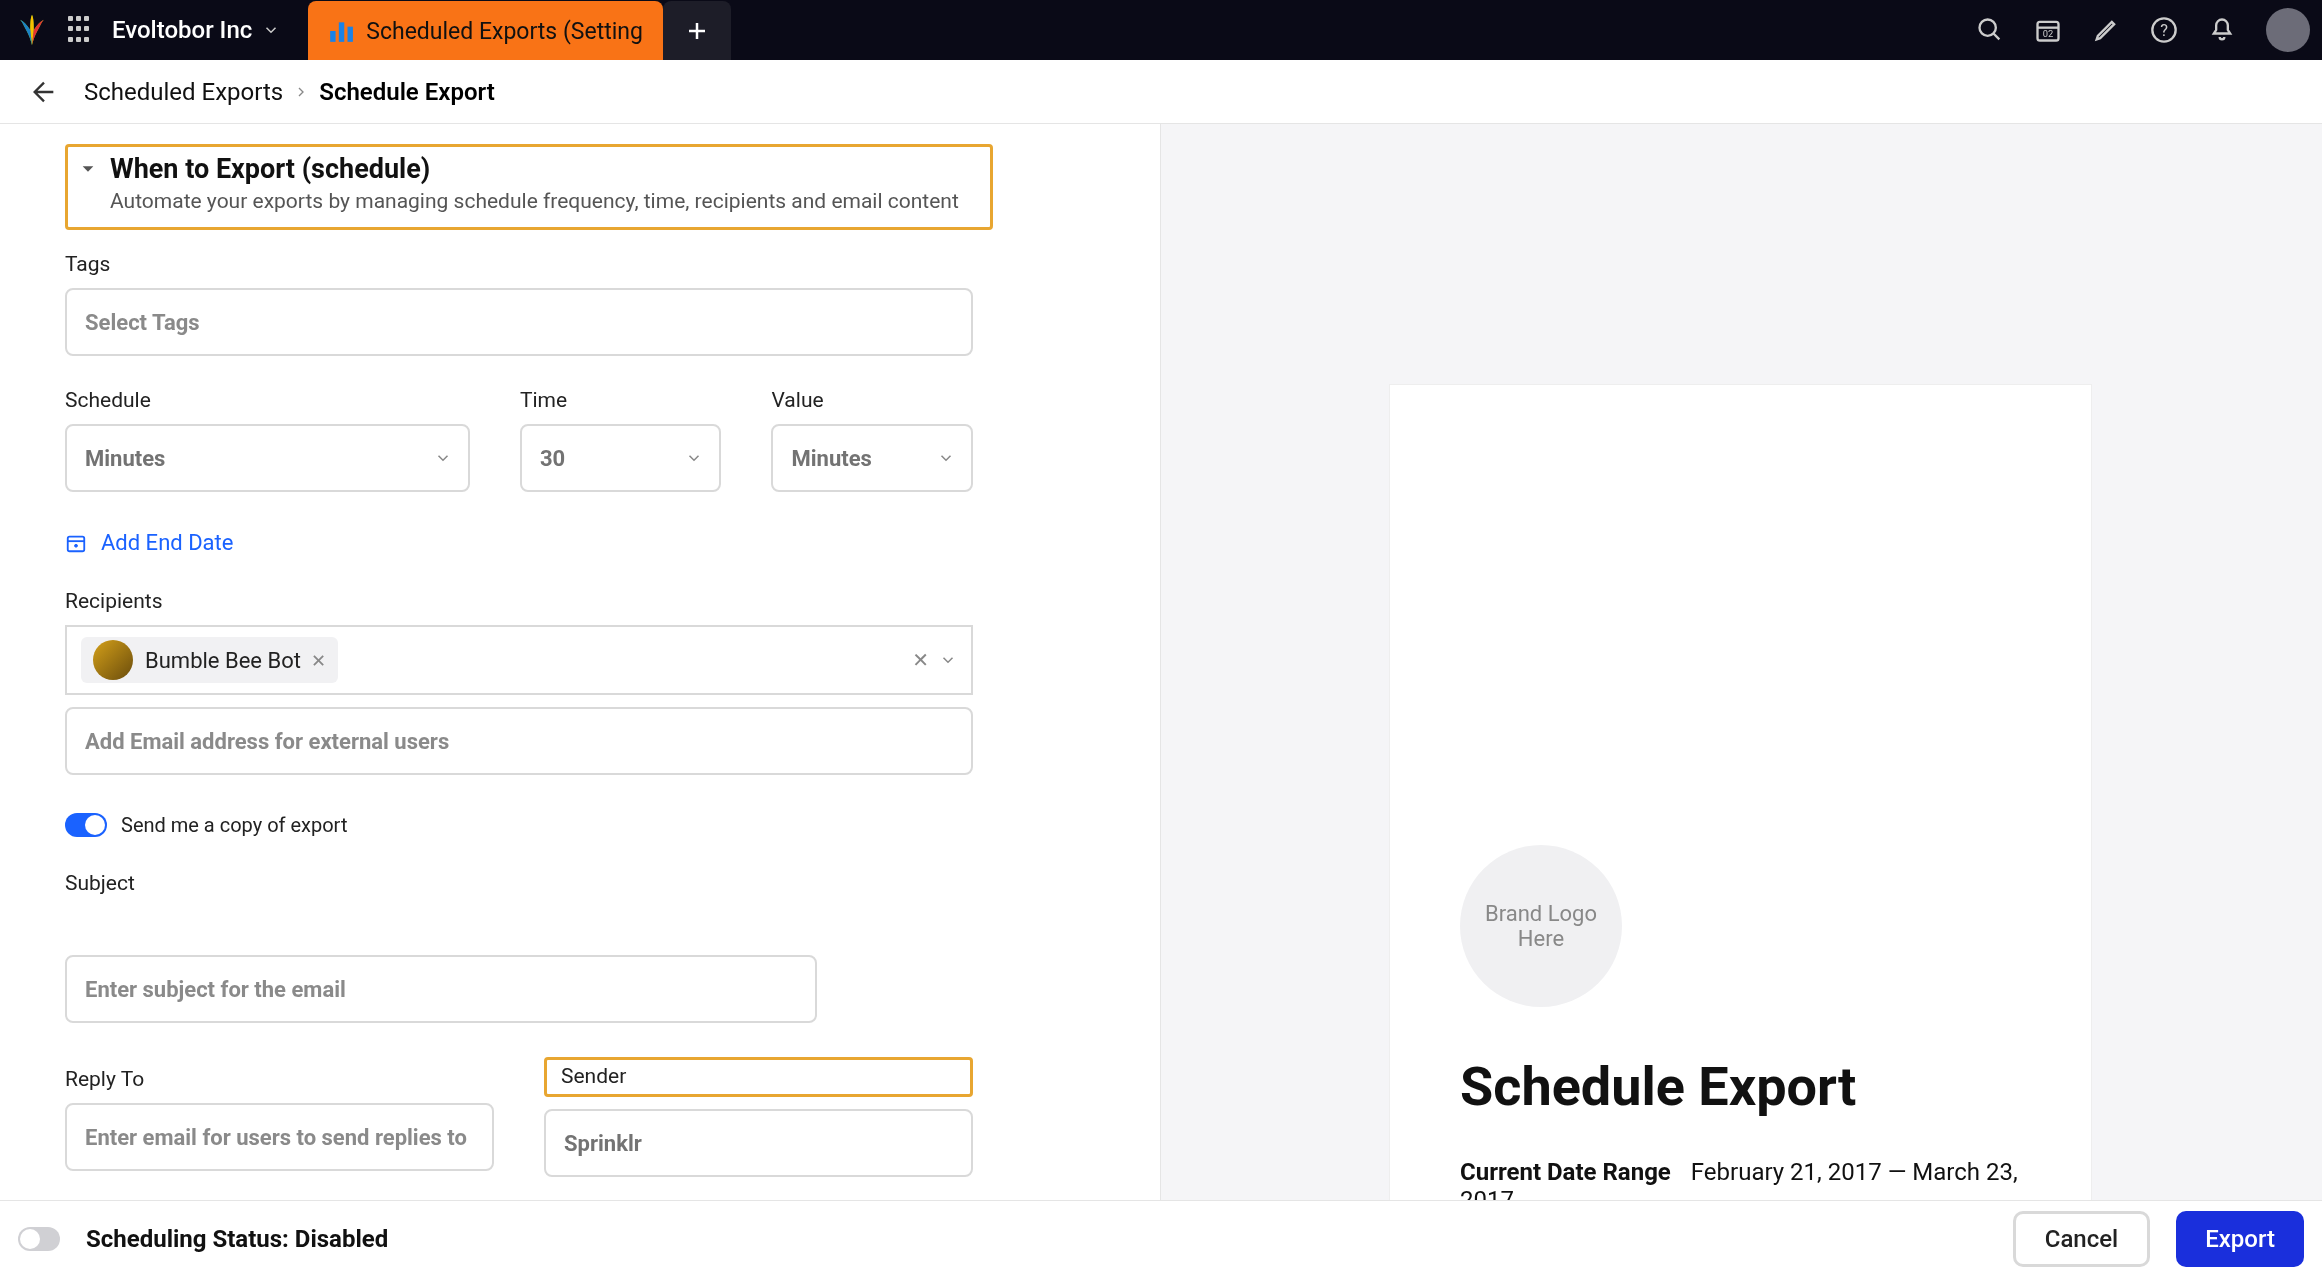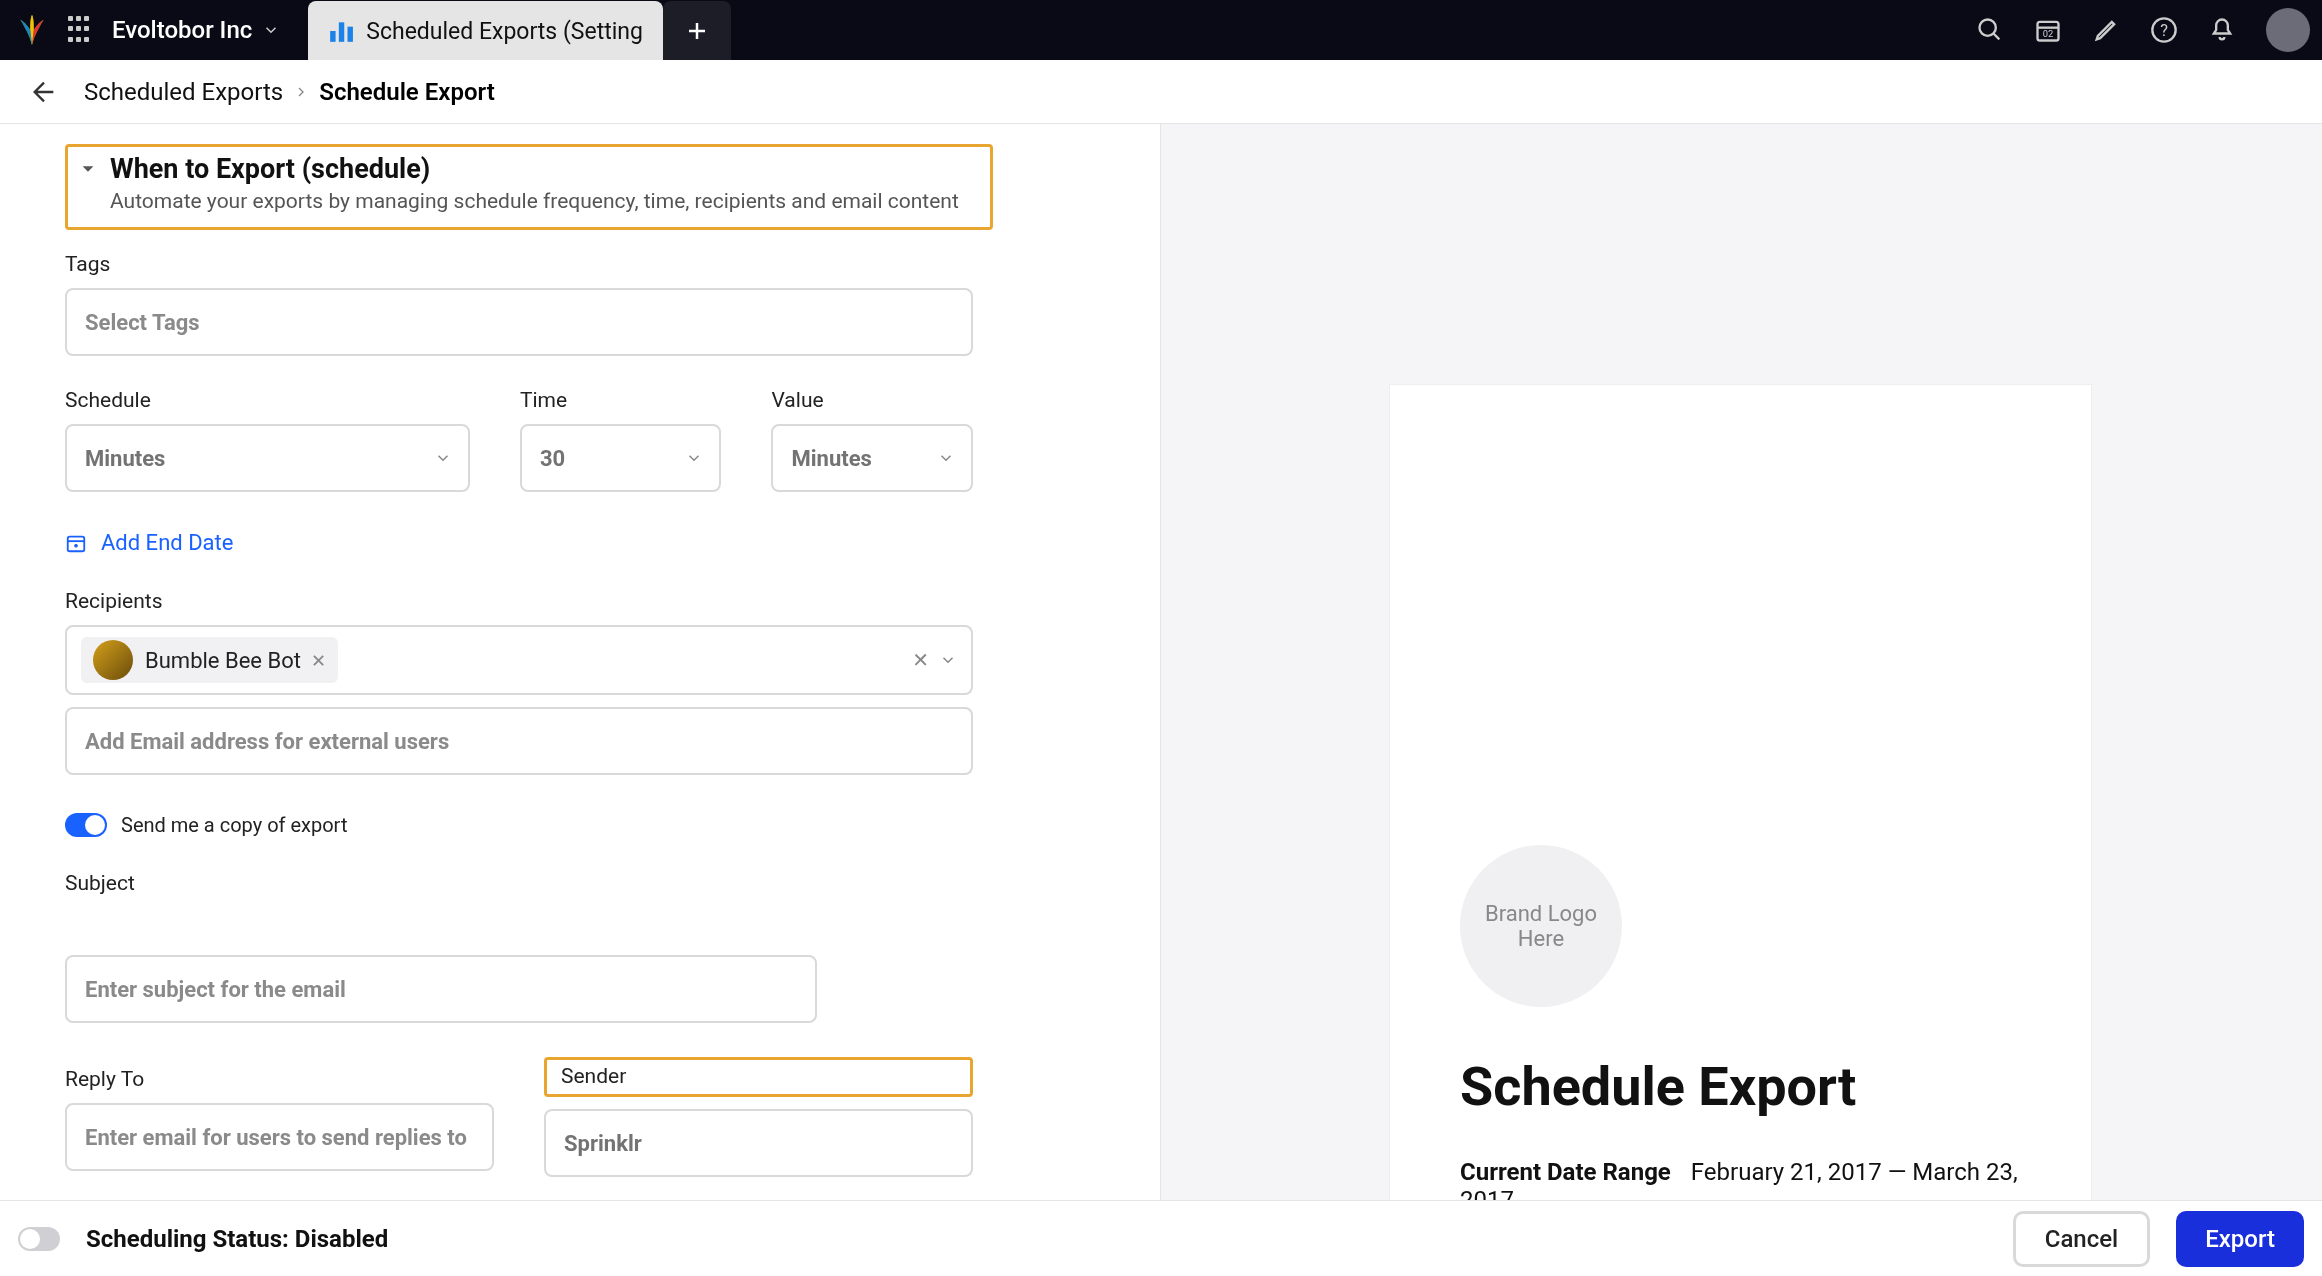--- a/index.html
+++ b/index.html
@@ -6,21 +6,21 @@
 body { width: 2322px; height: 1276px; display:flex; flex-direction:column; background:#fff; }
 
 
 .topbar { height:60px; background:#0a0a17; display:flex; align-items:center; padding:0 12px; color:#fff; }
 .logo { width:40px; height:40px; display:flex; align-items:center; justify-content:center; }
 .logo svg { width:34px; height:34px; }
 .gridicon { width:28px; height:28px; display:flex; flex-wrap:wrap; gap:3px; margin:0 16px; }
 .gridicon span { width:5px; height:5px; background:#ccc; border-radius:1px; }
 .topbar .company { font-size:24px; font-weight:500; display:flex; align-items:center; margin-right:28px; }
 .topbar .company .chev { margin-left:10px; }
-.tab { height:60px; background:#e5e5e5; color:#111; display:flex; align-items:center; padding:0 20px; border-radius:8px 8px 0 0; font-size:23px; margin-top:2px; }
+.tab { height:60px; background:#f97316; color:#111; display:flex; align-items:center; padding:0 20px; border-radius:8px 8px 0 0; font-size:23px; margin-top:2px; }
 .tab .tabicon { width:26px; height:22px; margin-right:12px; }
 .addtab { width:68px; height:60px; background:#1d1d28; display:flex; align-items:center; justify-content:center; margin-top:2px; border-radius:8px 8px 0 0; color:#fff; font-size:30px; }
 .topright { margin-left:auto; display:flex; align-items:center; gap:30px; }
 .topright .icn { color:#ccc; }
 .avatar { width:44px; height:44px; border-radius:50%; background:#6c6c78; }
 
 
 .bread { height:64px; background:#fff; border-bottom:1px solid #e5e5e5; display:flex; align-items:center; padding:0 30px; font-size:24px; }
 .bread .back { margin-right:26px; color:#333; }
 .bread .link { color:#111; }
@@ -47,21 +47,21 @@
 
 .row3 { display:flex; gap:50px; margin-top:32px; }
 .row3 .col { display:flex; flex-direction:column; }
 .row3 .col1 { width:430px; }
 .row3 .col2 { width:214px; }
 .row3 .col3 { width:214px; }
 
 .add-end { display:flex; align-items:center; color:#1a62ff; font-size:22px; margin-top:38px; }
 .add-end .cal { margin-right:14px; }
 
-.recipients-box { width:908px; border:2px solid #d9d9d9; border-radius:8px; padding:9px 14px; display:flex; align-items:center; height:70px; }
+.recipients-box { width:908px; border:2px solid #d9d9d9; border-radius:0; padding:9px 14px; display:flex; align-items:center; height:70px; }
 .chip { background:#f1f1f3; border-radius:6px; display:flex; align-items:center; padding:6px 12px; height:46px; }
 .chip .dot { width:40px; height:40px; border-radius:50%; background:linear-gradient(135deg,#d4a019,#6a4c0c); margin-right:12px; }
 .chip .txt { font-size:22px; color:#222; margin-right:10px; }
 .chip .x { color:#888; font-size:18px; }
 .recipients-box .clear { margin-left:auto; color:#888; font-size:20px; margin-right:10px; }
 .recipients-box .drop { color:#888; }
 
 .toggle-row { display:flex; align-items:center; margin-top:38px; }
 .toggle { width:42px; height:24px; border-radius:12px; position:relative; margin-right:14px; }
 .toggle .knob { width:20px; height:20px; border-radius:50%; background:#fff; position:absolute; top:2px; }

